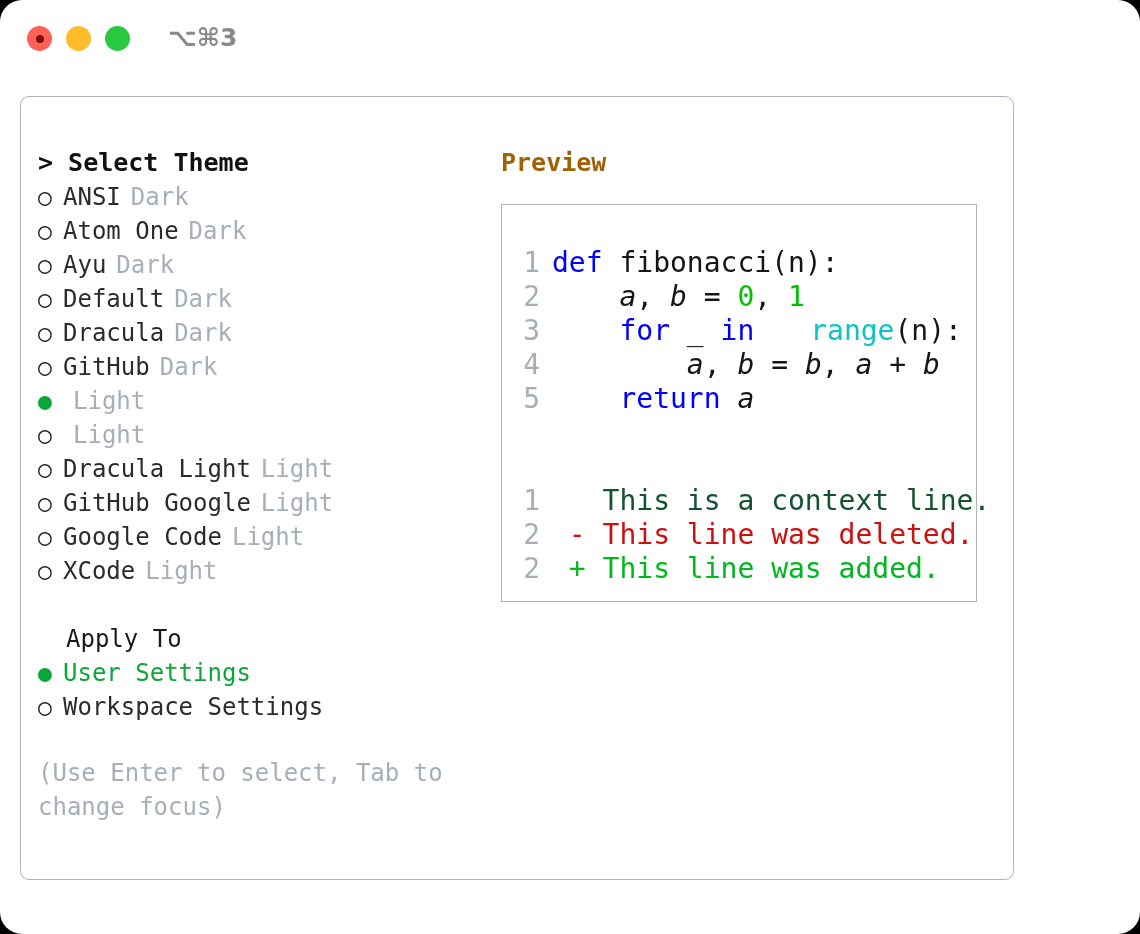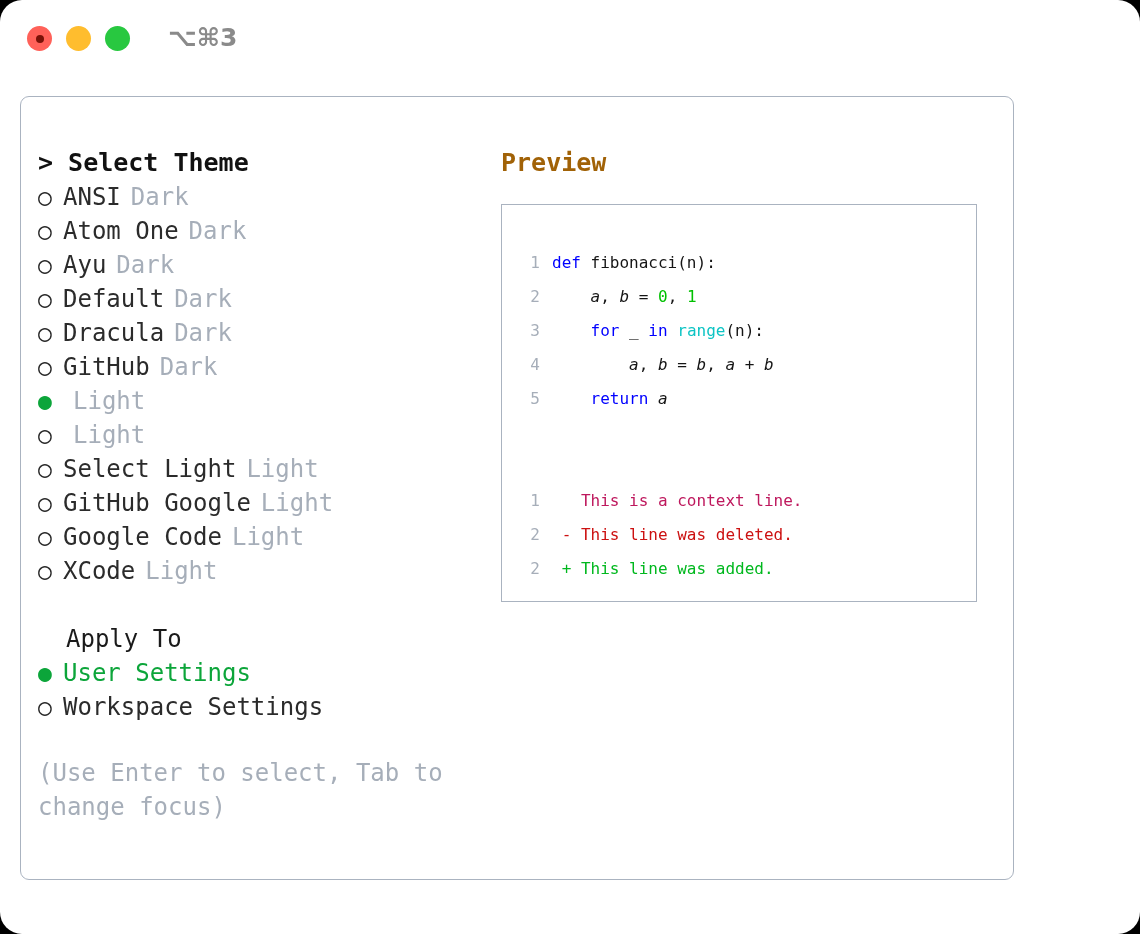--- a/index.html
+++ b/index.html
@@ -164,42 +164,42 @@
     height: 398px;
     border: 1.5px solid #aab3c0;
     box-sizing: border-box;
     background: #ffffff;
     position: relative;
   }
   .code {
     position: absolute;
     left: 12px;
     top: 41px;
-    font-size: 16px;
+    font-size: 28px;
     line-height: 34px;
     white-space: pre;
   }
   .cline { display: block; white-space: pre; }
   .ln {
     display: inline-block;
     width: 26px;
     text-align: right;
     color: #a6aeb9;
     margin-right: 12px;
   }
   .tok-kw { color: #0000ff; }
-  .tok-builtin { color: #0dc4c4; }
+  .tok-builtin { color: #0dc4c4; margin-left: 39px; }
   .tok-num { color: #00c000; }
   .tok-plain { color: #151515; }
   .tok-var { color: #151515; font-style: italic; }
   .tok-punct { color: #151515; }
 
   .blank-line { display: block; height: 34px; }
 
-  .diff-ctx { color: #be185d; }
+  .diff-ctx { color: #14532d; }
   .diff-del { color: #cc1111; }
   .diff-add { color: #00b81e; }
 </style>
 </head>
 <body>
 
 <div class="window">
 
   <div class="titlebar">
     <div class="traffic">
@@ -221,21 +221,21 @@
 
         <div class="opt-list" id="theme-options">
             <div class="opt"><span class="marker">○</span><span class="opt-label">ANSI</span><span class="opt-suffix">Dark</span></div>
             <div class="opt"><span class="marker">○</span><span class="opt-label">Atom One</span><span class="opt-suffix">Dark</span></div>
             <div class="opt"><span class="marker">○</span><span class="opt-label">Ayu</span><span class="opt-suffix">Dark</span></div>
             <div class="opt"><span class="marker">○</span><span class="opt-label">Default</span><span class="opt-suffix">Dark</span></div>
             <div class="opt"><span class="marker">○</span><span class="opt-label">Dracula</span><span class="opt-suffix">Dark</span></div>
             <div class="opt"><span class="marker">○</span><span class="opt-label">GitHub</span><span class="opt-suffix">Dark</span></div>
             <div class="opt selected"><span class="marker">●</span><span class="opt-suffix">Light</span></div>
             <div class="opt"><span class="marker">○</span><span class="opt-suffix">Light</span></div>
-            <div class="opt"><span class="marker">○</span><span class="opt-label">Select Light</span><span class="opt-suffix">Light</span></div>
+            <div class="opt"><span class="marker">○</span><span class="opt-label">Dracula Light</span><span class="opt-suffix">Light</span></div>
             <div class="opt"><span class="marker">○</span><span class="opt-label">GitHub Google</span><span class="opt-suffix">Light</span></div>
             <div class="opt"><span class="marker">○</span><span class="opt-label">Google Code</span><span class="opt-suffix">Light</span></div>
             <div class="opt"><span class="marker">○</span><span class="opt-label">XCode</span><span class="opt-suffix">Light</span></div>
           </div>
 
         <div class="spacer-lg"></div>
 
         <div class="group-heading">Apply To</div>
 
         <div class="opt-list" id="apply-options">

